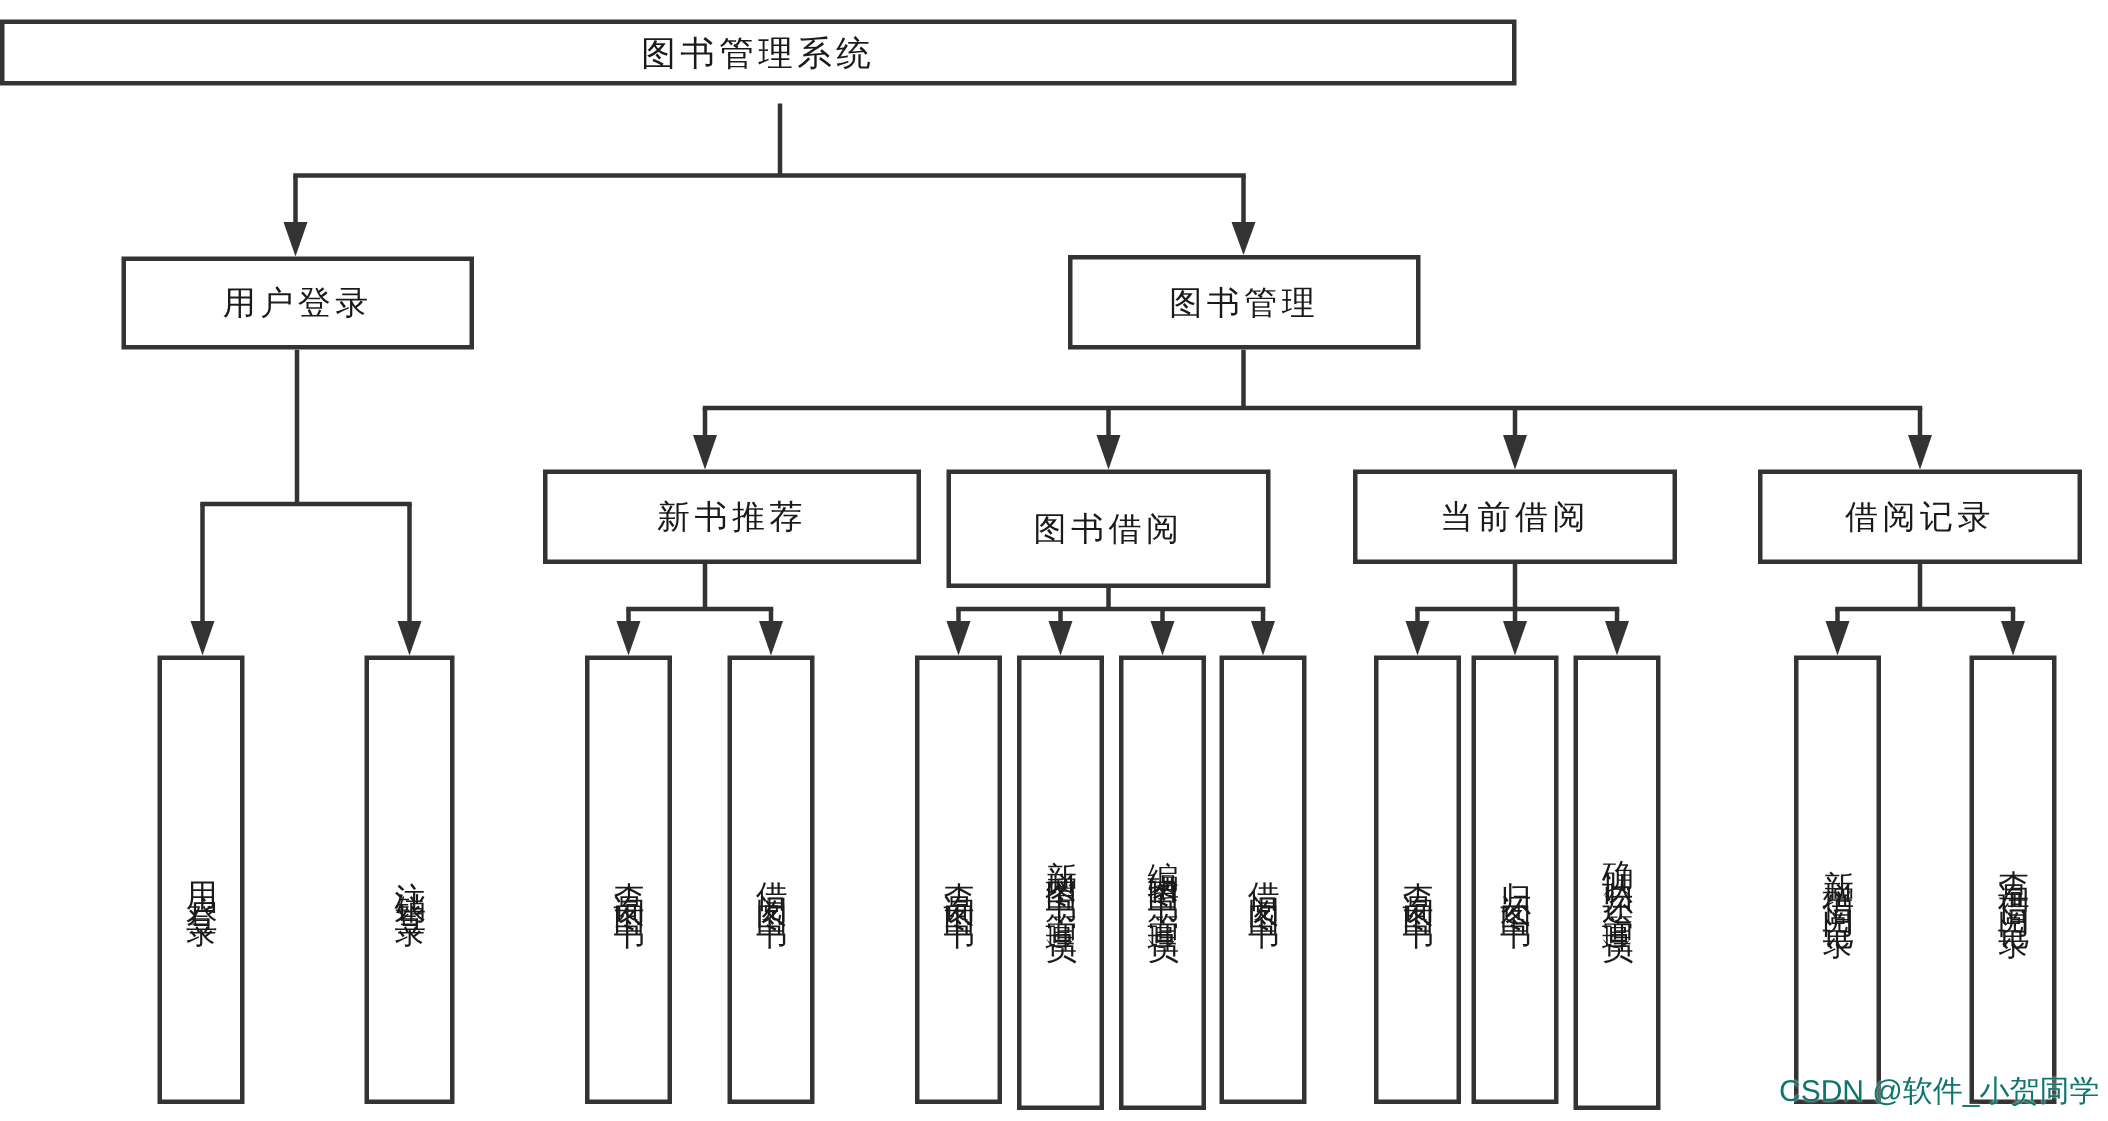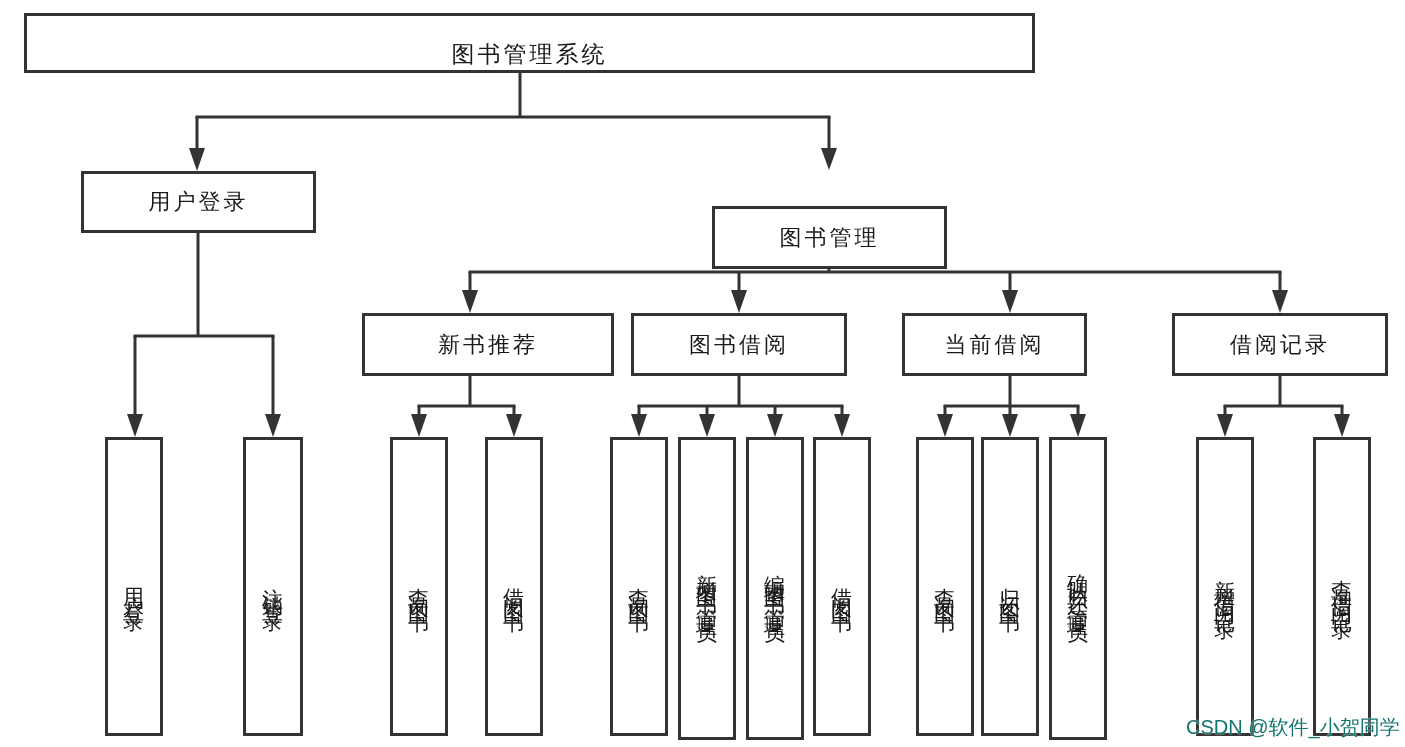--- a/index.html
+++ b/index.html
@@ -127,38 +127,38 @@
       <polygon points="767,414 783,414 775,437"></polygon>
       <polygon points="834,414 850,414 842,437"></polygon>
       <polygon points="937,414 953,414 945,437"></polygon>
       <polygon points="1002,414 1018,414 1010,437"></polygon>
       <polygon points="1070,414 1086,414 1078,437"></polygon>
       <polygon points="1217,414 1233,414 1225,437"></polygon>
       <polygon points="1334,414 1350,414 1342,437"></polygon>
     </g>
   </svg>
 
-  <div class="node root" style="left:24px; top:13px; width:1011px; height:60px;align-items:flex-end;">
+  <div class="node root" style="left:0; top:13px; width:1011px; height:44px;">
     <span class="hlabel">图书管理系统</span>
   </div>
 
   <div class="node" style="left:81px; top:171px; width:235px; height:62px;">
     <span class="hlabel">用户登录</span>
   </div>
-  <div class="node" style="left:712px; top:170px; width:235px; height:63px;margin-top:36px;">
+  <div class="node" style="left:712px; top:170px; width:235px; height:63px;">
     <span class="hlabel">图书管理</span>
   </div>
 
   <div class="node" style="left:362px; top:313px; width:252px; height:63px;">
     <span class="hlabel">新书推荐</span>
   </div>
-  <div class="node" style="left:631px; top:313px; width:216px; height:63px;">
+  <div class="node" style="left:631px; top:313px; width:216px; height:79px;">
     <span class="hlabel">图书借阅</span>
   </div>
-  <div class="node" style="left:902px; top:313px; width:185px; height:63px;justify-content:center;">
+  <div class="node" style="left:902px; top:313px; width:216px; height:63px;justify-content:center;">
     <span class="hlabel">当前借阅</span>
   </div>
   <div class="node" style="left:1172px; top:313px; width:216px; height:63px;">
     <span class="hlabel">借阅记录</span>
   </div>
 
   <div class="node" style="left:105px; top:437px; width:58px; height:299px;">
     <span class="vlabel">用户登录</span>
   </div>
   <div class="node" style="left:243px; top:437px; width:60px; height:299px;">

